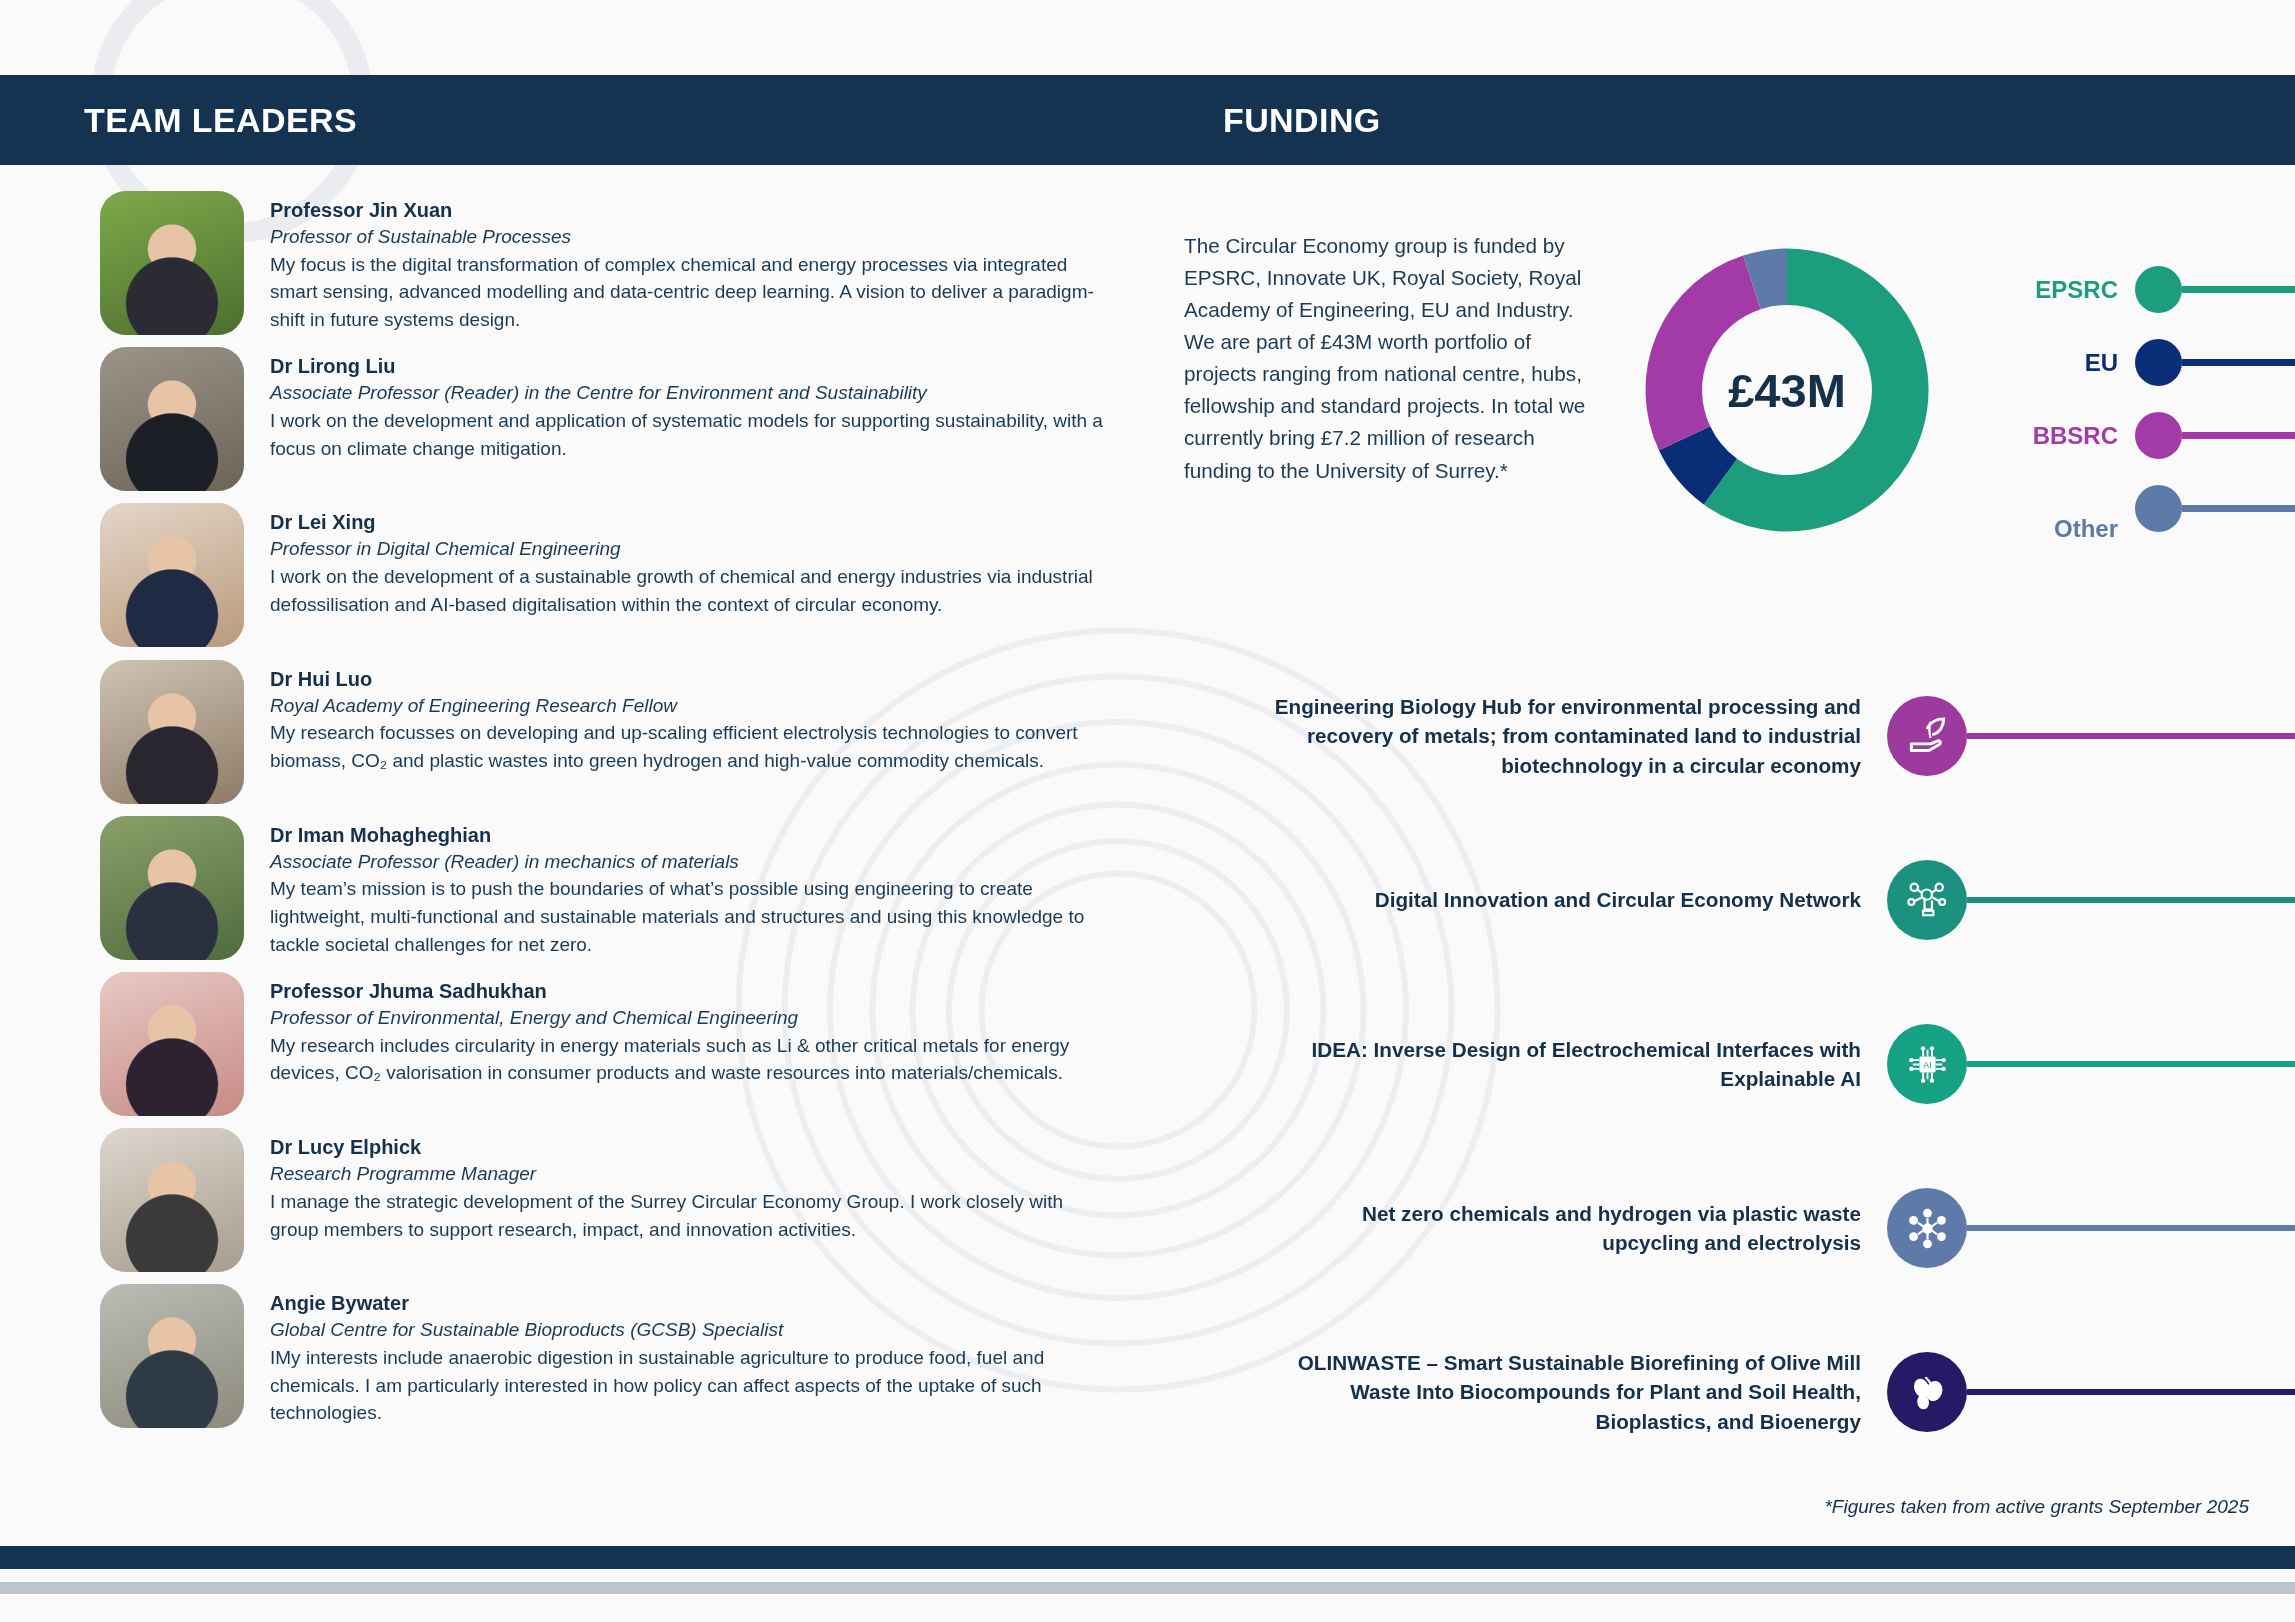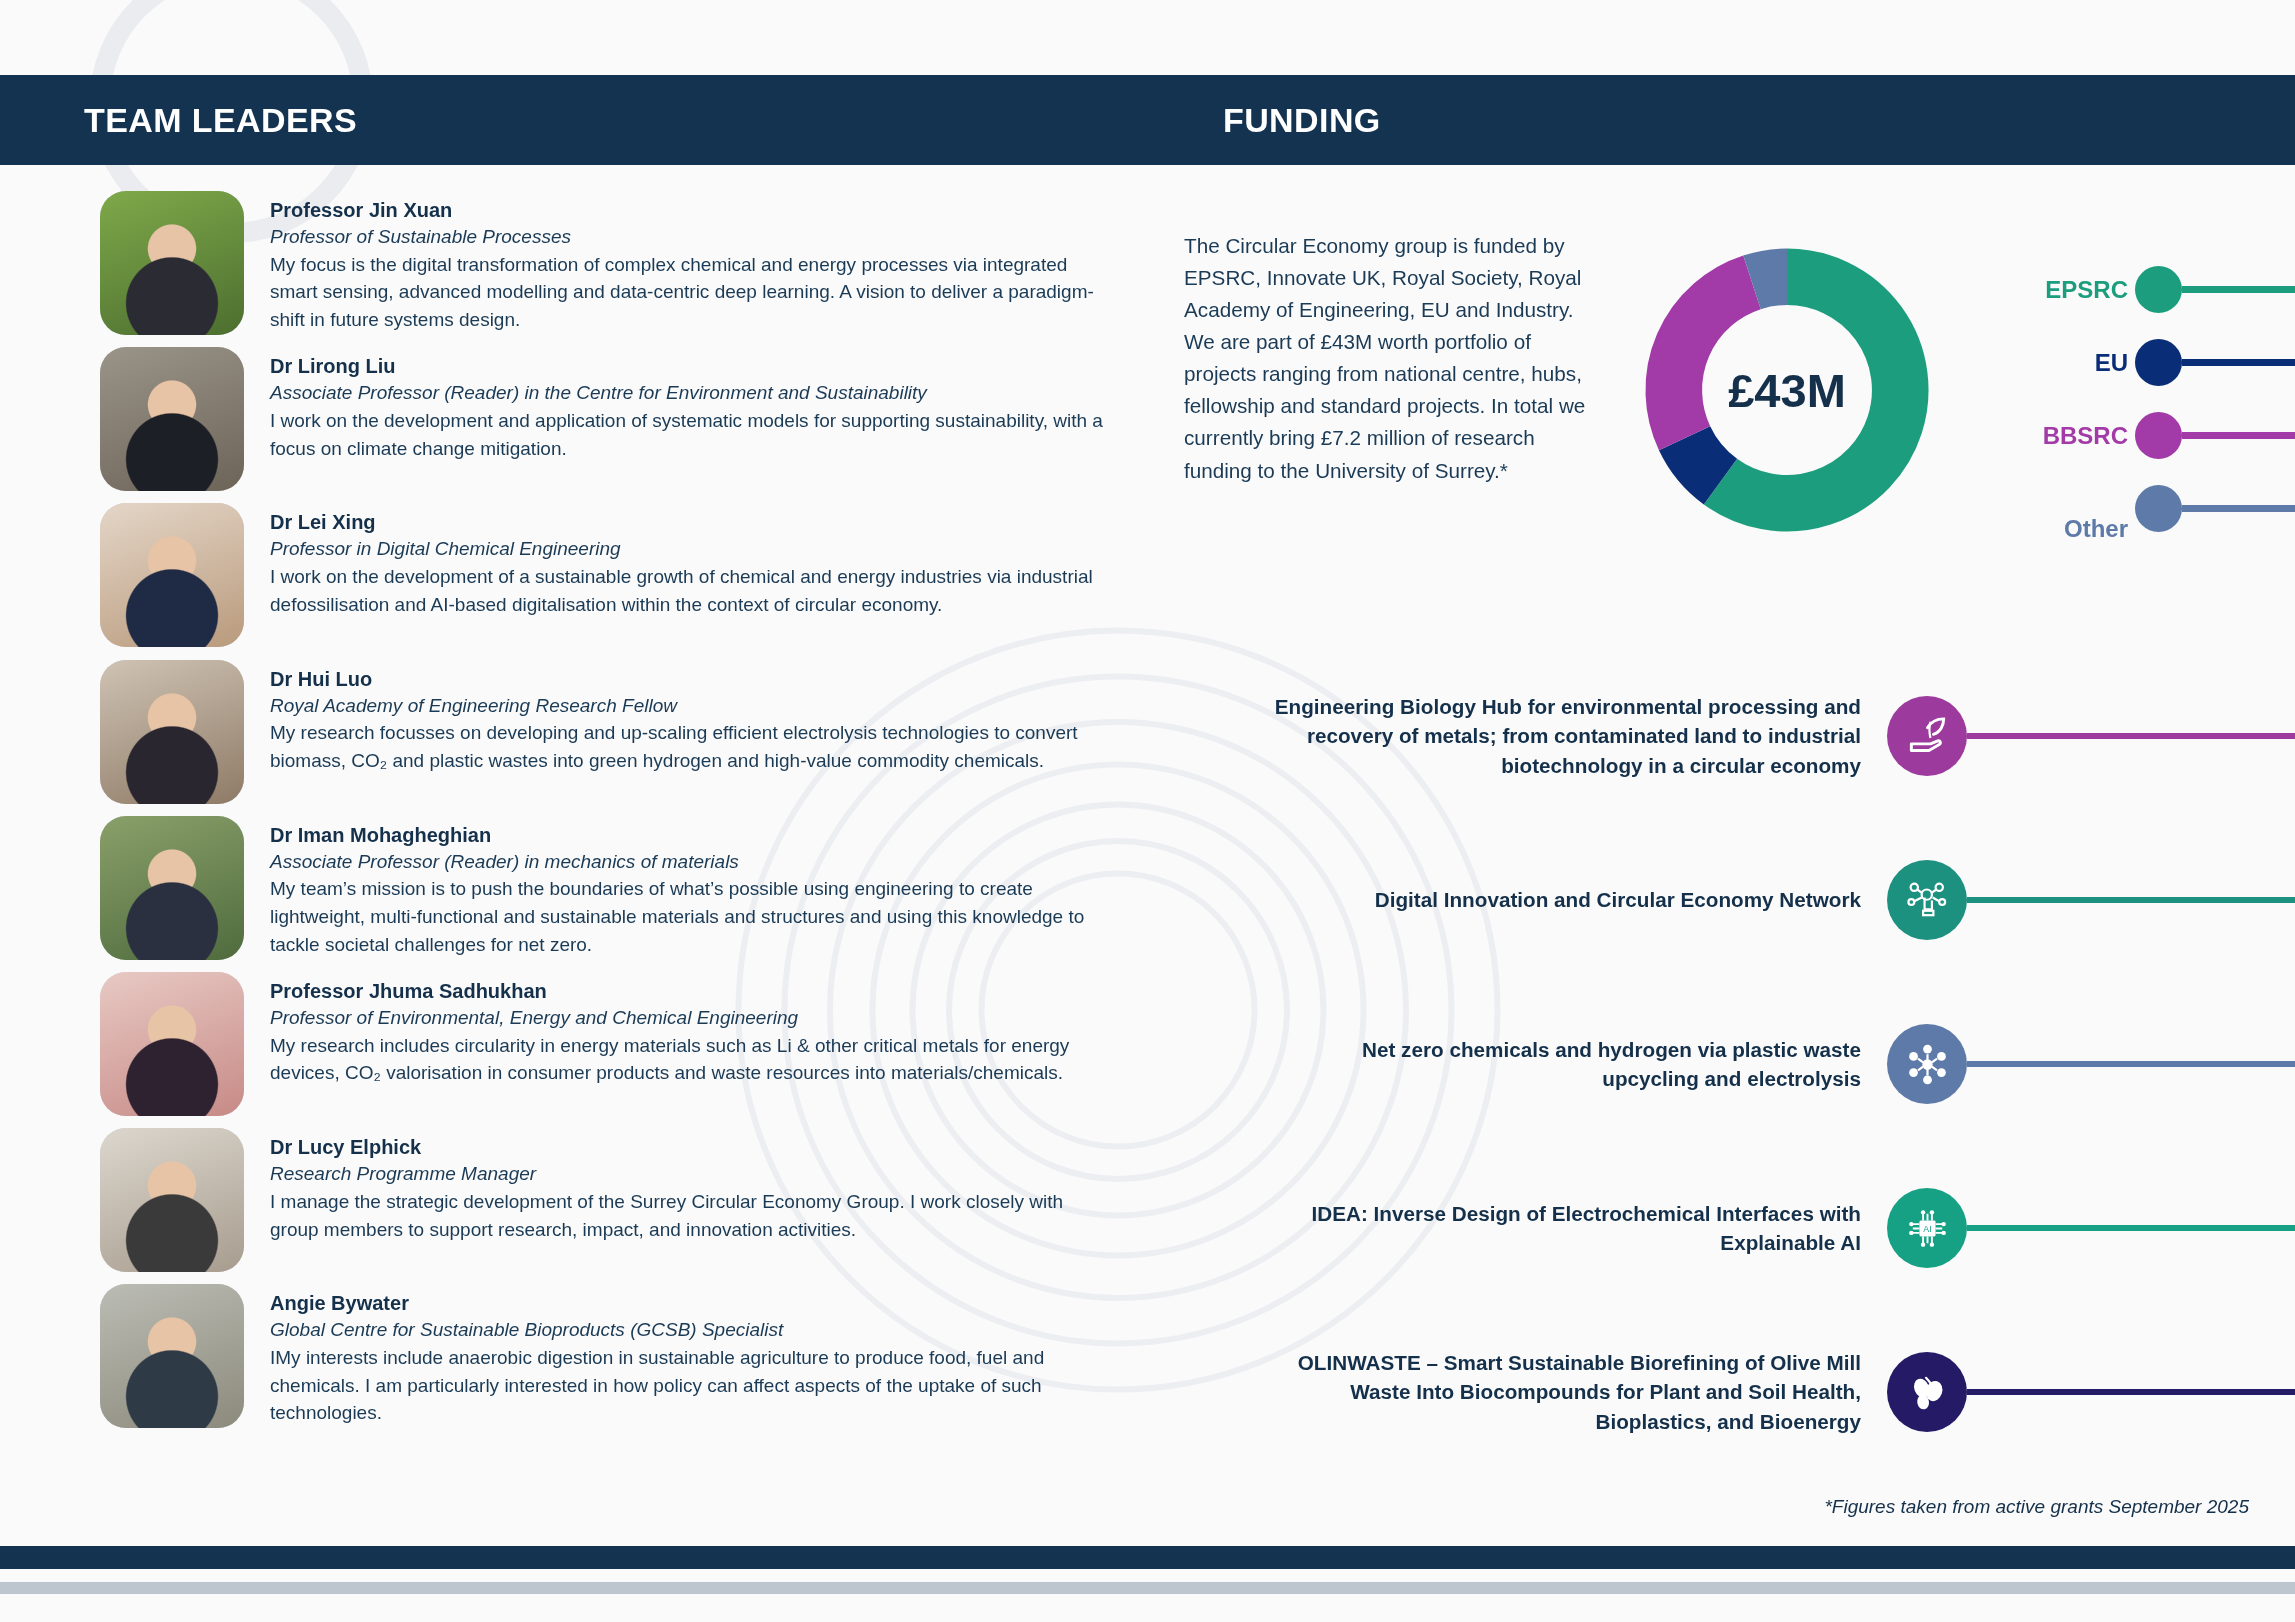--- a/index.html
+++ b/index.html
@@ -82,21 +82,21 @@
   }
 
   .legend{
     position:absolute; left:1974px; top:253px; width:321px; z-index:2;
   }
   .legend-row{
     position:relative; height:73px; display:flex; align-items:center;
   }
   .legend-label{
     width:161px; text-align:right; font-size:24px; font-weight:700;
-    padding-right:7px;
+    padding-right:17px;
   }
   .legend-dot{ width:47px; height:47px; border-radius:50%; flex:0 0 47px; }
   .legend-line{ height:6.1px; flex:1 1 auto; }
 
   
   .projects{
     position:absolute; left:1194px; top:673px; width:1102px; z-index:2;
   }
   .project{
     display:flex; align-items:center; justify-content:flex-end;
@@ -275,36 +275,20 @@
           <circle cx="48" cy="14" r="5" fill="none" stroke="#fff" stroke-width="3"></circle>
           <circle cx="10" cy="34" r="4" fill="none" stroke="#fff" stroke-width="3"></circle>
           <circle cx="52" cy="34" r="4" fill="none" stroke="#fff" stroke-width="3"></circle>
           <circle cx="31" cy="24" r="7" fill="none" stroke="#fff" stroke-width="3"></circle>
           <path d="M18 17 25 22M44 17 37 22M14 33 24 28M48 33 39 28" stroke="#fff" stroke-width="3"></path>
           <path d="M28 28v16h10V32" fill="none" stroke="#fff" stroke-width="3" stroke-linejoin="round"></path>
           <rect x="26" y="46" width="14" height="6" fill="none" stroke="#fff" stroke-width="3"></rect>
         </svg>
       </div>
       <div class="p-line" style="background: rgb(28, 145, 128);"></div>
-    </div>
-    <div class="project">
-      <div class="p-title">Net zero chemicals and hydrogen via plastic waste upcycling and electrolysis</div>
-      <div class="p-icon" style="background: rgb(94, 122, 168);">
-        <svg viewBox="0 0 64 64">
-          <circle cx="32" cy="32" r="7" fill="#fff"></circle>
-          <circle cx="32" cy="11" r="6" fill="#fff"></circle>
-          <circle cx="32" cy="53" r="6" fill="#fff"></circle>
-          <circle cx="13" cy="21" r="6" fill="#fff"></circle>
-          <circle cx="51" cy="21" r="6" fill="#fff"></circle>
-          <circle cx="13" cy="43" r="6" fill="#fff"></circle>
-          <circle cx="51" cy="43" r="6" fill="#fff"></circle>
-          <path d="M32 18v8M32 38v9M19 24l7 5M45 24l-7 5M19 40l7-5M45 40l-7-5" stroke="#fff" stroke-width="3"></path>
-        </svg>
-      </div>
-      <div class="p-line" style="background: rgb(94, 122, 168);"></div>
     </div>
     <div class="project">
       <div class="p-title">IDEA: Inverse Design of Electrochemical Interfaces with Explainable AI</div>
       <div class="p-icon" style="background: rgb(23, 161, 132);">
         <svg viewBox="0 0 64 64">
           <rect x="21" y="21" width="22" height="22" rx="2" fill="#fff"></rect>
           <text x="32" y="37" font-size="12" text-anchor="middle" font-family="Liberation Sans, sans-serif" fill="#17A184">AI</text>
           <path d="M26 21v-9M32 21v-9M38 21v-9M26 43v9M32 43v9M38 43v9M21 26h-9M21 32h-9M21 38h-9M43 26h9M43 32h9M43 38h9" stroke="#fff" stroke-width="2.6"></path>
           <circle cx="26" cy="10" r="3" fill="#fff"></circle>
           <circle cx="38" cy="10" r="3" fill="#fff"></circle>
@@ -312,20 +296,36 @@
           <circle cx="38" cy="54" r="3" fill="#fff"></circle>
           <circle cx="10" cy="26" r="3" fill="#fff"></circle>
           <circle cx="10" cy="38" r="3" fill="#fff"></circle>
           <circle cx="54" cy="26" r="3" fill="#fff"></circle>
           <circle cx="54" cy="38" r="3" fill="#fff"></circle>
         </svg>
       </div>
       <div class="p-line" style="background: rgb(23, 161, 132);"></div>
     </div>
     <div class="project">
+      <div class="p-title">Net zero chemicals and hydrogen via plastic waste upcycling and electrolysis</div>
+      <div class="p-icon" style="background: rgb(94, 122, 168);">
+        <svg viewBox="0 0 64 64">
+          <circle cx="32" cy="32" r="7" fill="#fff"></circle>
+          <circle cx="32" cy="11" r="6" fill="#fff"></circle>
+          <circle cx="32" cy="53" r="6" fill="#fff"></circle>
+          <circle cx="13" cy="21" r="6" fill="#fff"></circle>
+          <circle cx="51" cy="21" r="6" fill="#fff"></circle>
+          <circle cx="13" cy="43" r="6" fill="#fff"></circle>
+          <circle cx="51" cy="43" r="6" fill="#fff"></circle>
+          <path d="M32 18v8M32 38v9M19 24l7 5M45 24l-7 5M19 40l7-5M45 40l-7-5" stroke="#fff" stroke-width="3"></path>
+        </svg>
+      </div>
+      <div class="p-line" style="background: rgb(94, 122, 168);"></div>
+    </div>
+    <div class="project">
       <div class="p-title">OLINWASTE – Smart Sustainable Biorefining of Olive Mill Waste Into Biocompounds for Plant and Soil Health, Bioplastics, and Bioenergy</div>
       <div class="p-icon" style="background: rgb(36, 26, 102);">
         <svg viewBox="0 0 64 64">
           <ellipse cx="24" cy="26" rx="10" ry="13" transform="rotate(-20 24 26)" fill="#fff"></ellipse>
           <ellipse cx="41" cy="30" rx="11" ry="14" transform="rotate(18 41 30)" fill="#fff"></ellipse>
           <ellipse cx="26" cy="45" rx="8" ry="10" transform="rotate(-10 26 45)" fill="#fff"></ellipse>
           <path d="M30 12c6 6 10 14 12 22" stroke="#fff" stroke-width="3" fill="none" stroke-linecap="round"></path>
         </svg>
       </div>
       <div class="p-line" style="background: rgb(36, 26, 102);"></div>

